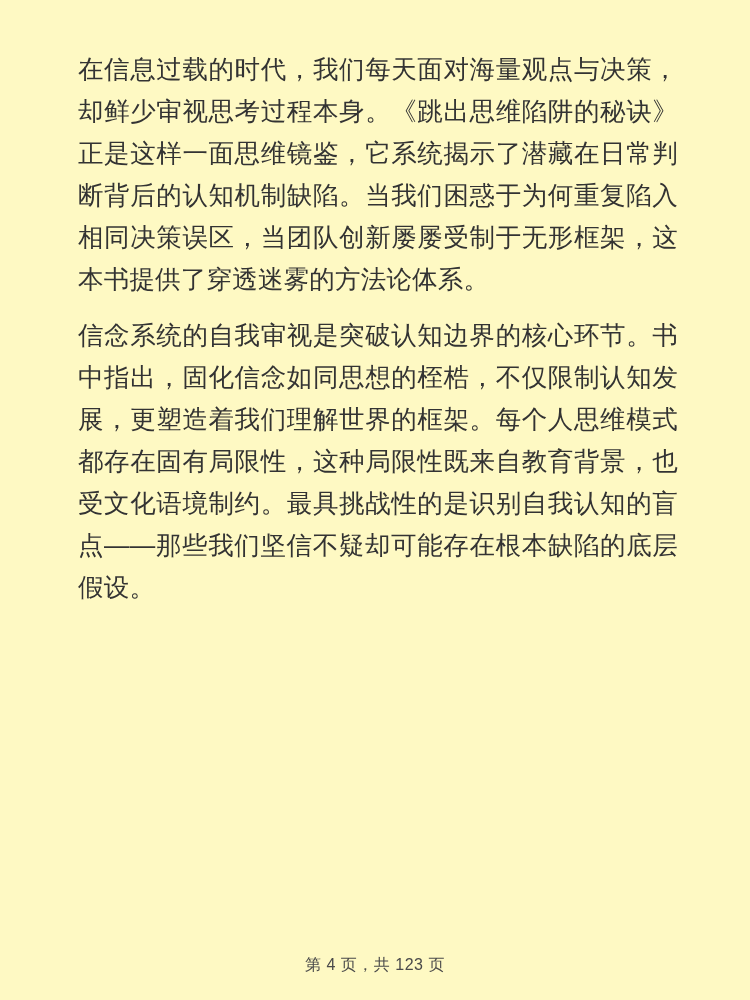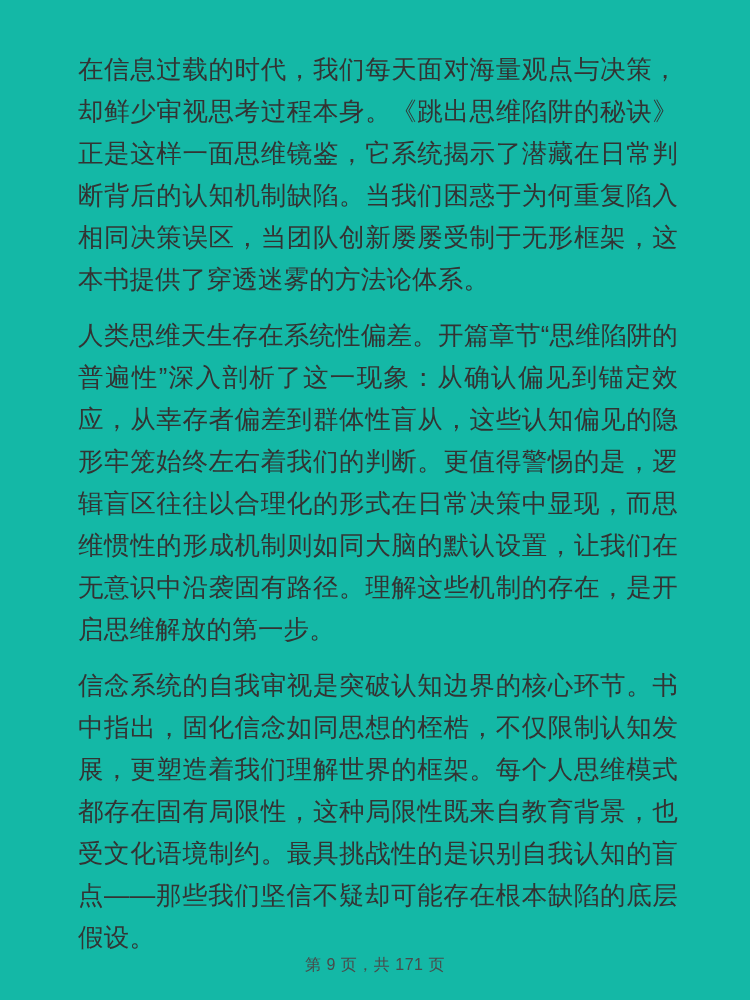--- a/index.html
+++ b/index.html
@@ -14,21 +14,21 @@
     color: #2f2f2f;
     position: relative;
     overflow: hidden;
   }
   .page {
     box-sizing: border-box;
     width: 750px;
     height: 1000px;
     padding: 48px 72px 0 78px;
     position: relative;
-    background: #14b8a6;
+    background: #fef9c3;
   }
   .body-text {
     font-size: 25.5px;
     line-height: 42px;
     letter-spacing: 0.2px;
     text-align: justify;
     text-justify: inter-character;
     color: #333333;
     margin: 0 0 14px 0;
     font-weight: 400;
@@ -45,16 +45,15 @@
     font-size: 16px;
     color: #4a4a4a;
     letter-spacing: 0.5px;
   }
 </style>
 </head>
 <body>
 
 <div class="page">
   <p class="body-text">在信息过载的时代，我们每天面对海量观点与决策，却鲜少审视思考过程本身。《跳出思维陷阱的秘诀》正是这样一面思维镜鉴，它系统揭示了潜藏在日常判断背后的认知机制缺陷。当我们困惑于为何重复陷入相同决策误区，当团队创新屡屡受制于无形框架，这本书提供了穿透迷雾的方法论体系。</p>
-  <p class="body-text">人类思维天生存在系统性偏差。开篇章节“思维陷阱的普遍性”深入剖析了这一现象：从确认偏见到锚定效应，从幸存者偏差到群体性盲从，这些认知偏见的隐形牢笼始终左右着我们的判断。更值得警惕的是，逻辑盲区往往以合理化的形式在日常决策中显现，而思维惯性的形成机制则如同大脑的默认设置，让我们在无意识中沿袭固有路径。理解这些机制的存在，是开启思维解放的第一步。</p>
   <p class="body-text">信念系统的自我审视是突破认知边界的核心环节。书中指出，固化信念如同思想的桎梏，不仅限制认知发展，更塑造着我们理解世界的框架。每个人思维模式都存在固有局限性，这种局限性既来自教育背景，也受文化语境制约。最具挑战性的是识别自我认知的盲点——那些我们坚信不疑却可能存在根本缺陷的底层假设。</p>
-  <div class="footer">第 9 页，共 171 页</div>
+  <div class="footer">第 4 页，共 123 页</div>
 </div>
 
 </body></html>

